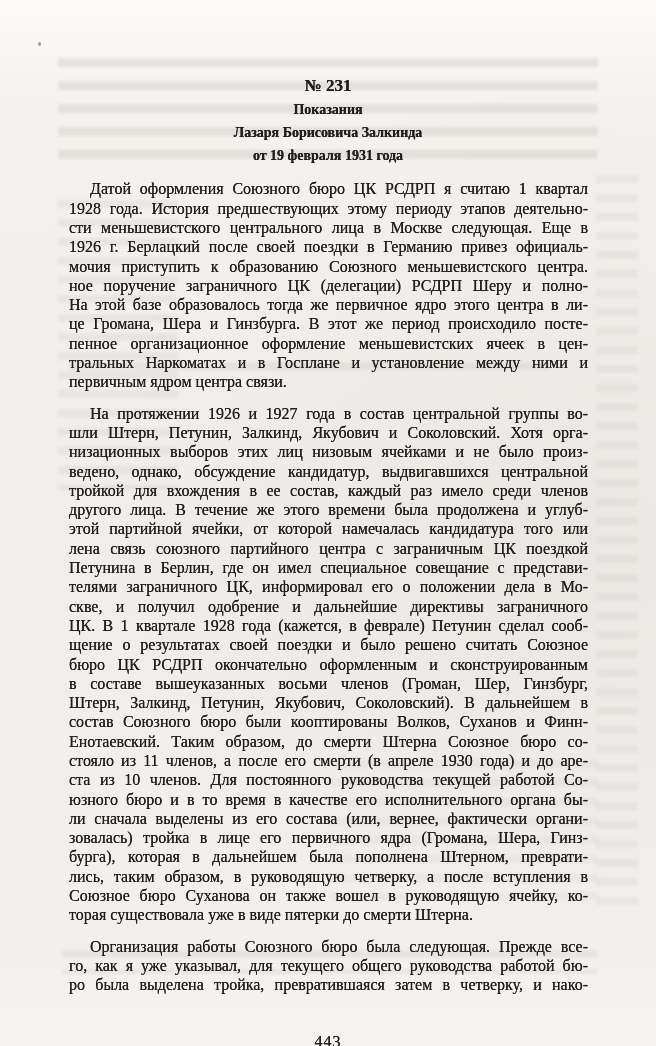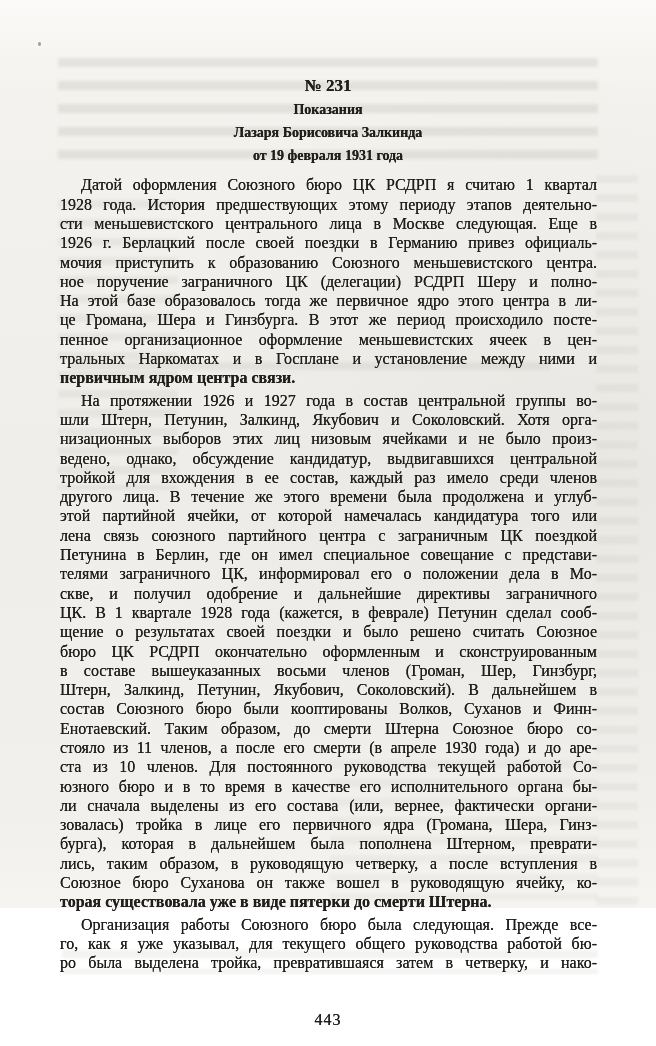--- a/index.html
+++ b/index.html
@@ -3,21 +3,21 @@
 <meta charset="utf-8">
 <style>
   html, body {
     margin: 0; padding: 0;
     width: 656px; height: 1046px;
     overflow: hidden;
     font-family: "Liberation Serif", "DejaVu Serif", serif;
   }
   .page {
     position: relative;
-    width: 656px; height: 908px;
+    width: 656px; height: 1046px;
     background:
       radial-gradient(ellipse at 85% 50%, rgba(120,115,105,0.06), rgba(0,0,0,0) 60%),
       linear-gradient(180deg, #fbfaf8 0%, #f3f2ee 10%, #efeeea 55%, #f1f0ec 90%, #f5f4f1 100%);
     color: var(--ink, #211f1c);
     box-sizing: border-box;
   }
   
   .smudge {
     position: absolute;
     pointer-events: none;
@@ -59,28 +59,28 @@
     font-size: 14px;
     line-height: 22.8px;
     text-shadow: 0 0 0.4px currentColor;
   }
   .body-text {
     margin: 8px 56px 0 57px;   
     font-size: 16px;
     line-height: 19.3px;
     text-shadow: 0 0 0.35px currentColor;
   }
-  .para { margin: 3px; }
+  .para { margin: 12px; }
   .line {
     text-align: justify;
     text-align-last: justify;
     white-space: normal;
   }
   .line.first { text-indent: 21px; }
-  .line.lastfree { text-align-last: left; font-weight: bold; }
+  .line.lastfree { text-align-last: left; }
   .page-number {
     margin-top: 38px;
     text-align: center;
     font-size: 16px;
     letter-spacing: 1px;
     text-shadow: 0 0 0.35px currentColor;
   }
 </style>
 </head>
 <body>

